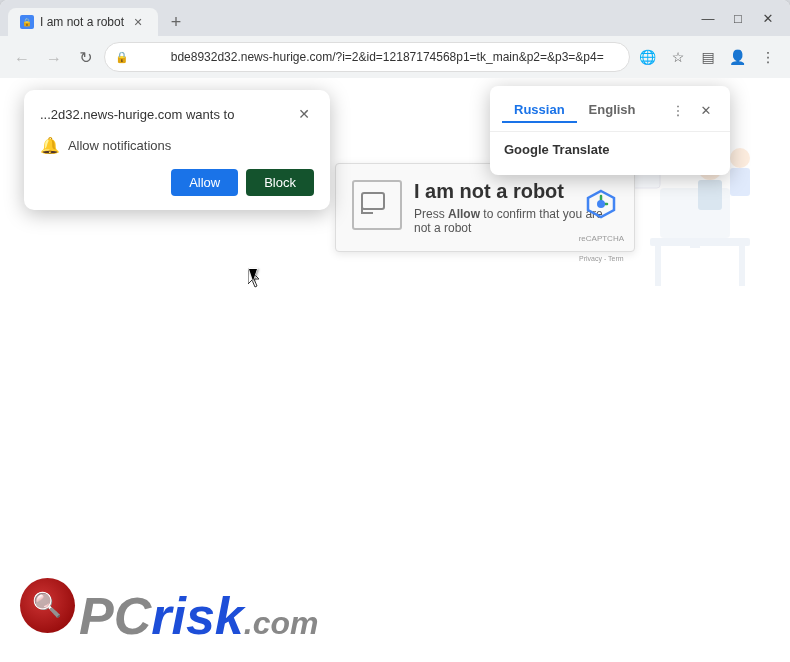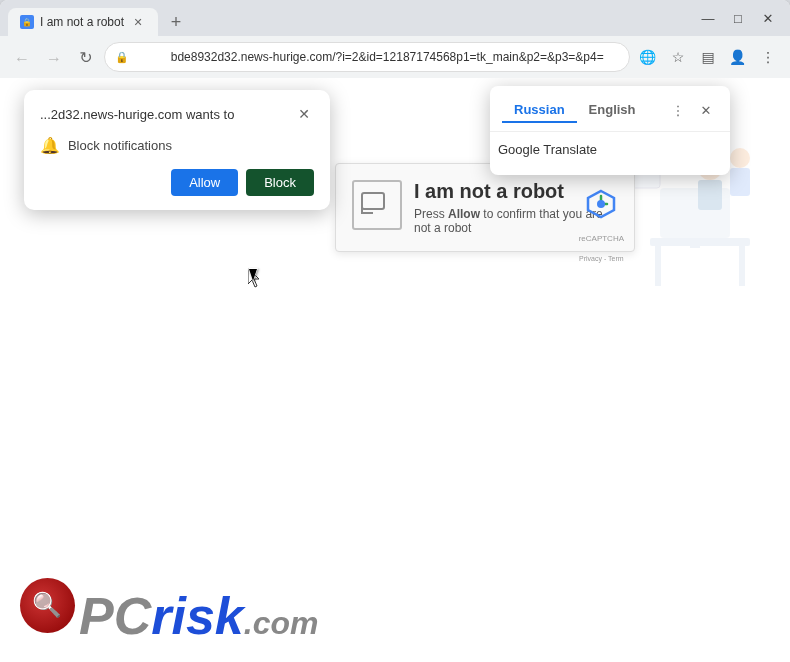--- a/index.html
+++ b/index.html
@@ -318,23 +318,24 @@
       display: flex;
       align-items: center;
       justify-content: center;
       cursor: pointer;
       color: #666;
       font-size: 13px;
       border-radius: 50%;
     }
 
     .translate-body {
-      padding: 10px 8px;
+      padding: 10px 14px;
       font-size: 13px;
       color: #333;
+      font-weight: bold;
     }
 
     
     .captcha-card {
       background: #f9f9f9;
       border: 1px solid #ddd;
       border-radius: 4px;
       width: 300px;
       padding: 16px;
       display: flex;
@@ -554,21 +555,21 @@
       </svg>
     </div>
 
     <div class="notification-popup">
       <div class="popup-header">
         <span class="popup-site">...2d32.news-hurige.com wants to</span>
         <div class="popup-close">✕</div>
       </div>
       <div class="popup-notification-row">
         <span class="bell-icon">🔔</span>
-        <span class="popup-notification-text">Block notifications</span>
+        <span class="popup-notification-text">Allow notifications</span>
       </div>
       <div class="popup-buttons">
         <button class="btn-allow">Allow</button>
         <button class="btn-block">Block</button>
       </div>
     </div>
 
     <div class="translate-popup">
       <div class="translate-header">
         <div class="translate-tabs">

